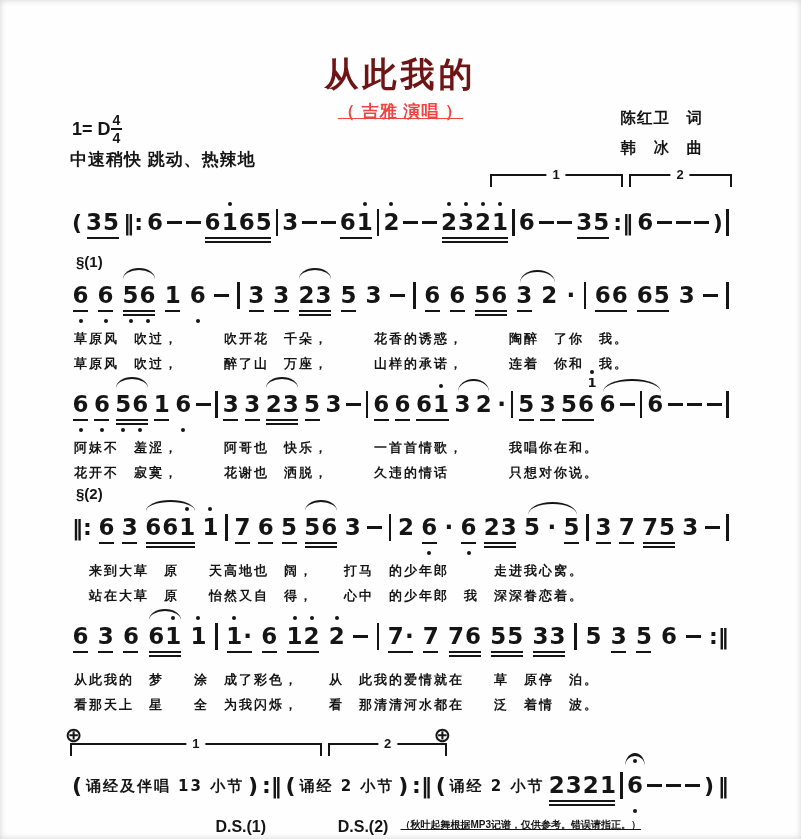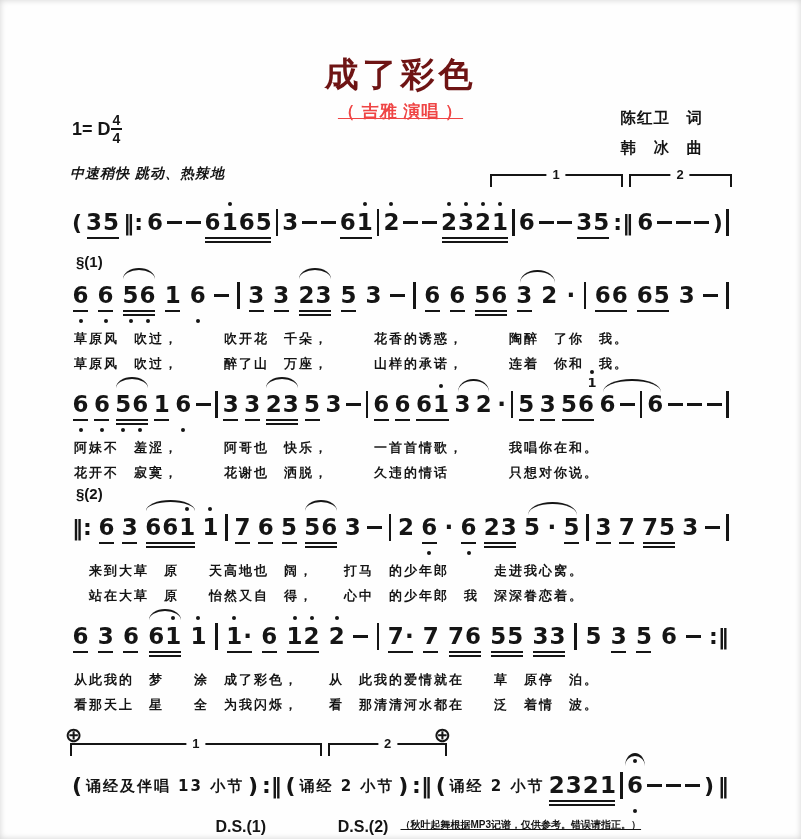--- a/index.html
+++ b/index.html
@@ -12,21 +12,21 @@
          font-size:34px;font-weight:bold;letter-spacing:4px;color:#6e1414;}
   .subtitle{position:absolute;top:100px;left:0;width:100%;text-align:center;
             font-size:17px;font-weight:bold;color:#ef4444;letter-spacing:1px;text-decoration:underline;}
   .credits{position:absolute;top:103px;right:98px;text-align:left;
            font-size:15.5px;font-weight:bold;line-height:30px;letter-spacing:1px;}
   .keyblock{position:absolute;left:72px;top:113px;font-size:18px;font-weight:bold;
             display:flex;align-items:center;gap:0;}
   .frac{display:inline-flex;flex-direction:column;text-align:center;font-size:14px;line-height:14px;}
   .frac .num{border-bottom:2px solid #151515;padding:0 2px 1px;}
   .frac .den{padding-top:1px;}
-  .tempo{position:absolute;left:70px;top:165px;font-size:14px;font-weight:bold;letter-spacing:1px;font-style:italic;}
+  .tempo{position:absolute;left:70px;top:148px;font-size:17px;font-weight:bold;letter-spacing:1px;}
   
   .sheet{padding:0 70px;}
   .system{position:relative;}
   .mark{font-size:15px;font-weight:bold;margin:0 0 -8px 6px;height:22px;}
   .notes{position:relative;display:flex;justify-content:space-between;align-items:flex-end;
          padding:15px 2px 2px;font-family:"DejaVu Sans",sans-serif;}
   .tok{display:inline-block;}
   .grp{position:relative;display:inline-flex;padding-bottom:16px;
        font-size:23px;font-weight:bold;line-height:26px;}
   .ch{position:relative;display:inline-block;padding:0 .5px;}
@@ -62,21 +62,21 @@
   .footer{position:relative;height:30px;font-size:16px;font-weight:bold;}
   .footer span{position:absolute;top:2px;white-space:nowrap;}
   .footer .note{font-size:10px;text-decoration:underline;}
 </style>
 </head>
 <body>
 
 <div class="page">
 
   <div class="header">
-    <div class="title" style="color: rgb(110, 20, 20);">成了彩色</div>
+    <div class="title" style="color: rgb(110, 20, 20);">从此我的</div>
     <div class="subtitle">（ 吉雅  演唱 ）</div>
     <div class="credits">
       <div>陈红卫　词</div>
       <div>韩　冰　曲</div>
     </div>
     <div class="keyblock">
       <span>1= D</span>
       <span class="frac">
         <span class="num">4</span>
         <span class="den">4</span>

